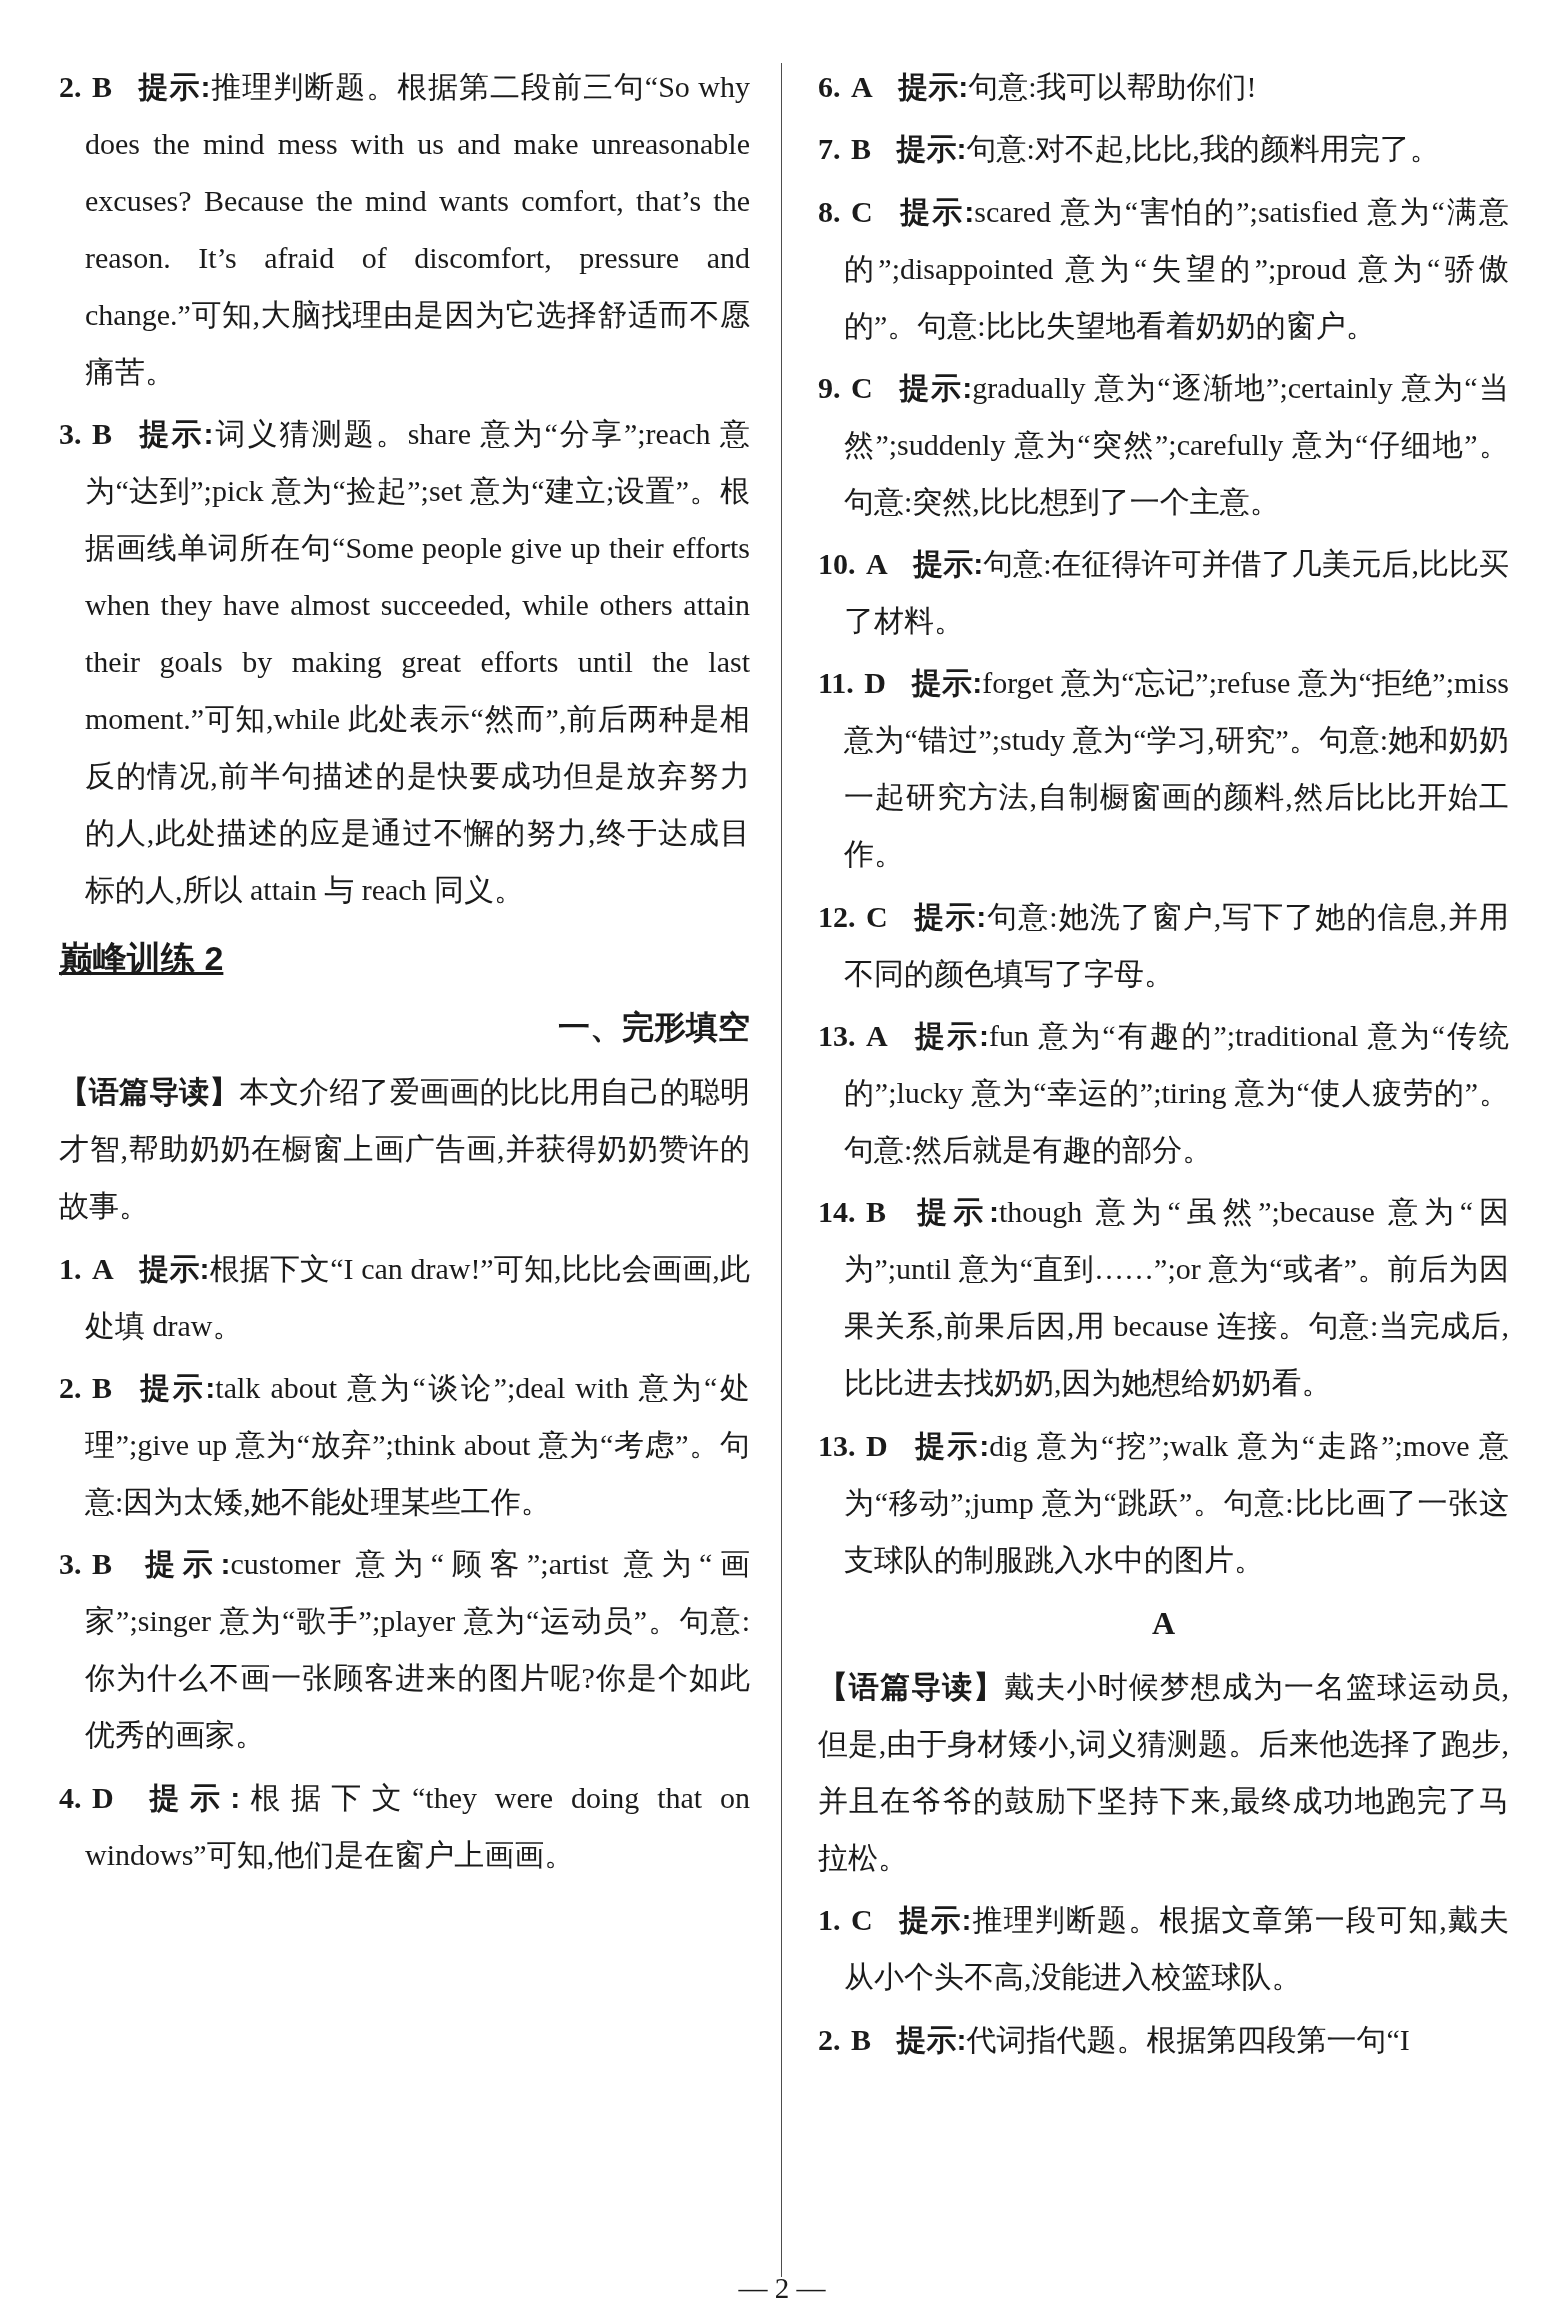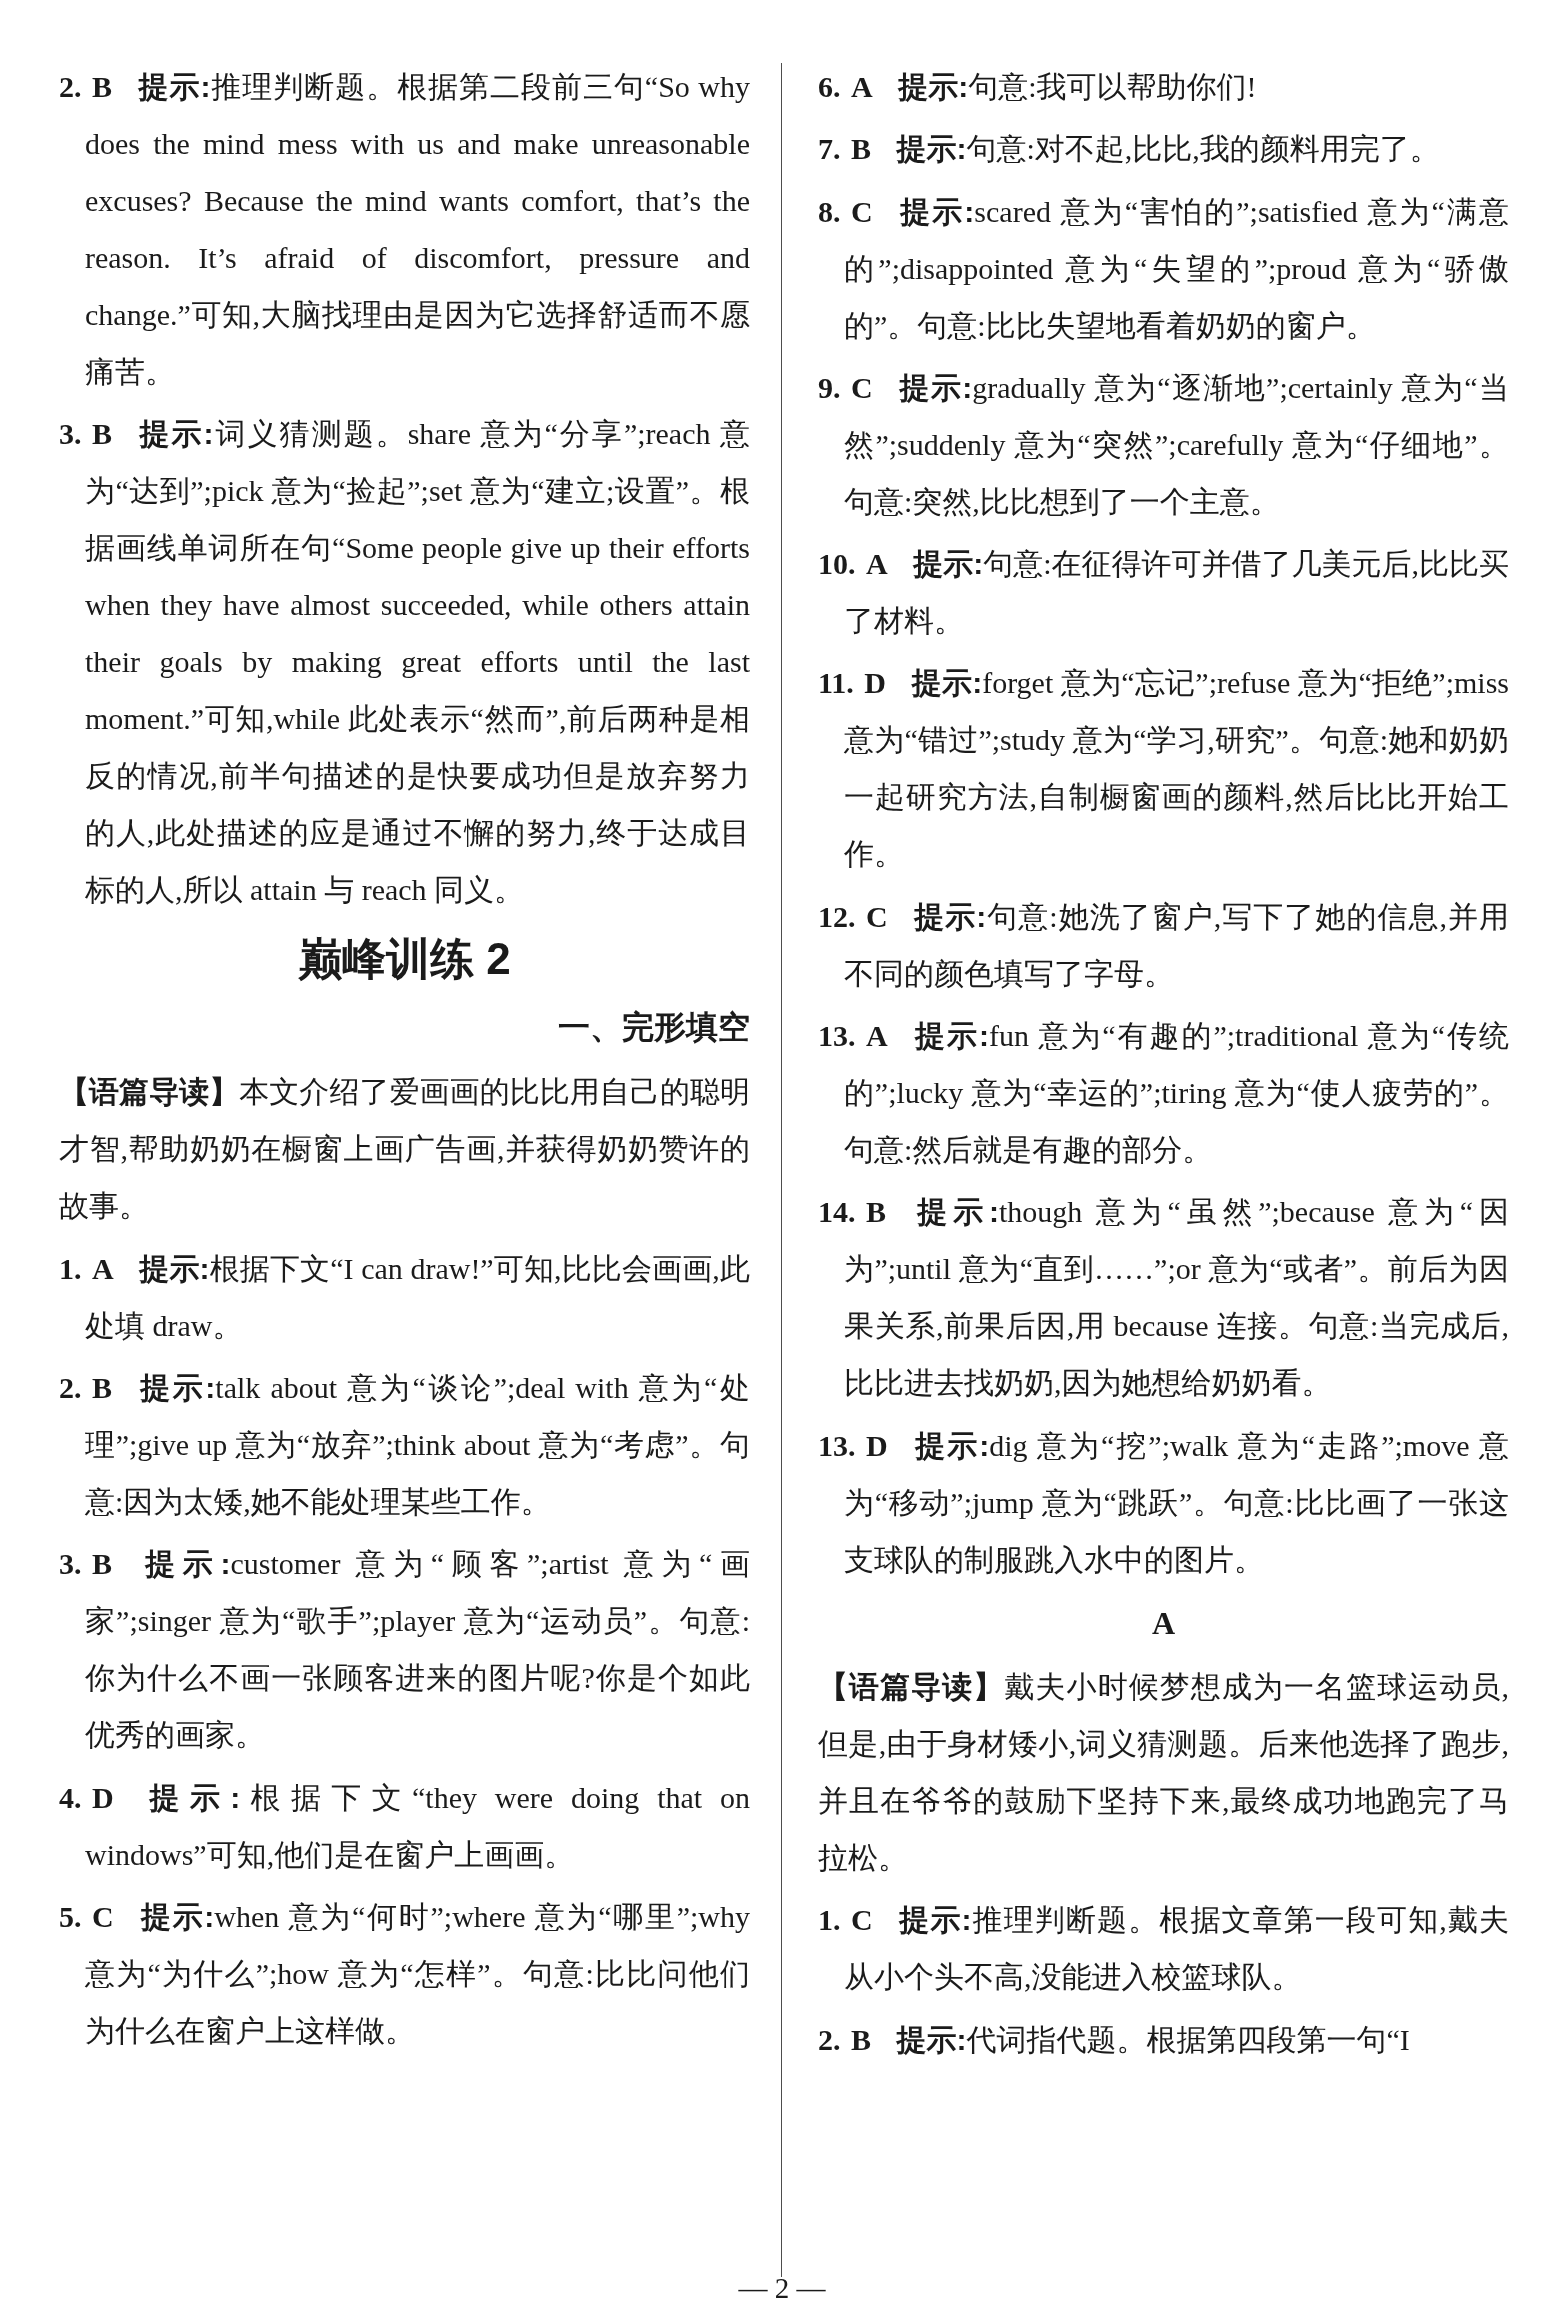--- a/index.html
+++ b/index.html
@@ -40,24 +40,25 @@
     margin-bottom: 5.3px;
   }
   .num  { font-weight: bold; margin-right: 0.35em; }
   .ans  { font-weight: bold; margin-right: 0.85em; }
   .sansb {
     font-family: "Liberation Sans", "DejaVu Sans", sans-serif;
     font-weight: bold;
   }
 
   .title {
-    text-align: center;
-    font-size: 44px;
+    text-align: left;
+    font-size: 34px;
     line-height: 63px;
     margin: 9.2px 0 6.6px 0;
+    text-decoration: underline;
   }
   .section {
     text-align: right;
     font-size: 32px;
     line-height: 61px;
     margin: 2.6px 0 5.3px 0;
   }
   .passage {
     text-align: center;
     font-weight: bold;
@@ -84,21 +85,20 @@
   <div class="col col-left">
       <div class="item"><span class="num">2.</span><span class="ans">B</span><span class="sansb">提示:</span><span>推理判断题。根据第二段前三句“So why does the mind mess with us and make unreasonable excuses? Because the mind wants comfort, that’s the reason. It’s afraid of discomfort, pressure and change.”可知,大脑找理由是因为它选择舒适而不愿痛苦。</span></div>
       <div class="item"><span class="num">3.</span><span class="ans">B</span><span class="sansb">提示:</span><span>词义猜测题。share 意为“分享”;reach 意为“达到”;pick 意为“捡起”;set 意为“建立;设置”。根据画线单词所在句“Some people give up their efforts when they have almost succeeded, while others attain their goals by making great efforts until the last moment.”可知,while 此处表示“然而”,前后两种是相反的情况,前半句描述的是快要成功但是放弃努力的人,此处描述的应是通过不懈的努力,终于达成目标的人,所以 attain 与 reach 同义。</span></div>
       <div class="title sansb">巅峰训练 2</div>
       <div class="section sansb">一、完形填空</div>
       <div class="intro"><span class="sansb">【语篇导读】</span><span>本文介绍了爱画画的比比用自己的聪明才智,帮助奶奶在橱窗上画广告画,并获得奶奶赞许的故事。</span></div>
       <div class="item"><span class="num">1.</span><span class="ans">A</span><span class="sansb">提示:</span><span>根据下文“I can draw!”可知,比比会画画,此处填 draw。</span></div>
       <div class="item"><span class="num">2.</span><span class="ans">B</span><span class="sansb">提示:</span><span>talk about 意为“谈论”;deal with 意为“处理”;give up 意为“放弃”;think about 意为“考虑”。句意:因为太矮,她不能处理某些工作。</span></div>
       <div class="item"><span class="num">3.</span><span class="ans">B</span><span class="sansb">提示:</span><span>customer 意为“顾客”;artist 意为“画家”;singer 意为“歌手”;player 意为“运动员”。句意:你为什么不画一张顾客进来的图片呢?你是个如此优秀的画家。</span></div>
       <div class="item"><span class="num">4.</span><span class="ans">D</span><span class="sansb">提示:</span><span>根据下文“they were doing that on windows”可知,他们是在窗户上画画。</span></div>
-      <div class="item"><span class="num">5.</span><span class="ans">C</span><span class="sansb">提示:</span><span>when 意为“何时”;where 意为“哪里”;why 意为“为什么”;how 意为“怎样”。句意:比比问他们为什么在窗户上这样做。</span></div>
     </div>
   <div class="divider"></div>
   <div class="col col-right">
       <div class="item"><span class="num">6.</span><span class="ans">A</span><span class="sansb">提示:</span><span>句意:我可以帮助你们!</span></div>
       <div class="item"><span class="num">7.</span><span class="ans">B</span><span class="sansb">提示:</span><span>句意:对不起,比比,我的颜料用完了。</span></div>
       <div class="item"><span class="num">8.</span><span class="ans">C</span><span class="sansb">提示:</span><span>scared 意为“害怕的”;satisfied 意为“满意的”;disappointed 意为“失望的”;proud 意为“骄傲的”。句意:比比失望地看着奶奶的窗户。</span></div>
       <div class="item"><span class="num">9.</span><span class="ans">C</span><span class="sansb">提示:</span><span>gradually 意为“逐渐地”;certainly 意为“当然”;suddenly 意为“突然”;carefully 意为“仔细地”。句意:突然,比比想到了一个主意。</span></div>
       <div class="item"><span class="num">10.</span><span class="ans">A</span><span class="sansb">提示:</span><span>句意:在征得许可并借了几美元后,比比买了材料。</span></div>
       <div class="item"><span class="num">11.</span><span class="ans">D</span><span class="sansb">提示:</span><span>forget 意为“忘记”;refuse 意为“拒绝”;miss 意为“错过”;study 意为“学习,研究”。句意:她和奶奶一起研究方法,自制橱窗画的颜料,然后比比开始工作。</span></div>
       <div class="item"><span class="num">12.</span><span class="ans">C</span><span class="sansb">提示:</span><span>句意:她洗了窗户,写下了她的信息,并用不同的颜色填写了字母。</span></div>

